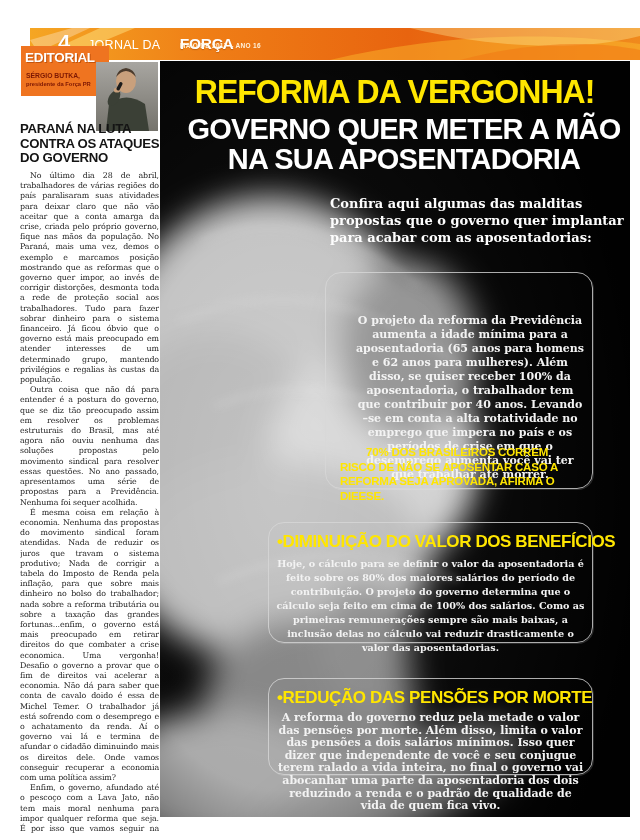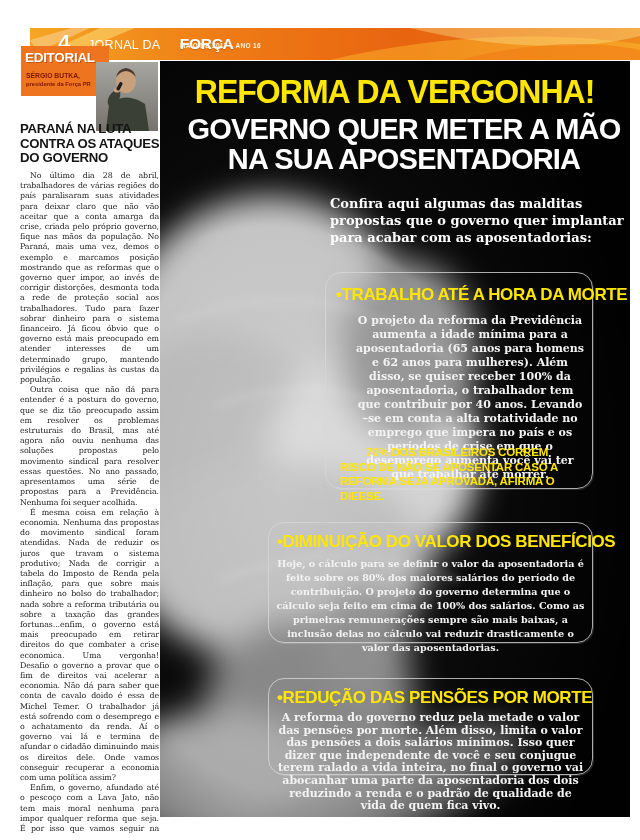--- a/index.html
+++ b/index.html
@@ -194,21 +194,20 @@
       </g>
       <rect width="470" height="756" fill="url(#vg)"></rect>
     </svg>
 
     <h1 class="main-head"><span>REFORMA DA VERGONHA!</span></h1>
     <h2 class="sub-head">GOVERNO QUER METER A MÃO
 NA SUA APOSENTADORIA</h2>
     <p class="intro">Confira aqui algumas das malditas propostas que o governo quer implantar para acabar com as aposentadorias:</p>
 
     <section class="sec-box box1">
-      <h3 class="sec-title">•TRABALHO ATÉ A HORA DA MORTE</h3>
       <p class="sec-body">O projeto da reforma da Previdência aumenta a idade mínima para a aposentadoria (65 anos para homens e 62 anos para mulheres). Além disso, se quiser receber 100% da aposentadoria, o trabalhador tem que contribuir por 40 anos. Levando –se em conta a alta rotatividade no emprego que impera no país e os períodos de crise em que o desemprego aumenta você vai ter que trabalhar até morrer.</p>
       <p class="sec-highlight">70% DOS BRASILEIROS CORREM RISCO DE NÃO SE APOSENTAR CASO A REFORMA SEJA APROVADA, AFIRMA O DIEESE.</p>
     </section>
 
     <section class="sec-box box2">
       <h3 class="sec-title">•DIMINUIÇÃO DO VALOR DOS BENEFÍCIOS</h3>
       <p class="sec-body">Hoje, o cálculo para se definir o valor da aposentadoria é feito sobre os 80% dos maiores salários do período de contribuição. O projeto do governo determina que o cálculo seja feito em cima de 100% dos salários. Como as primeiras remunerações sempre são mais baixas, a inclusão delas no cálculo vai reduzir drasticamente o valor das aposentadorias.</p>
     </section>
 
     <section class="sec-box box3">

